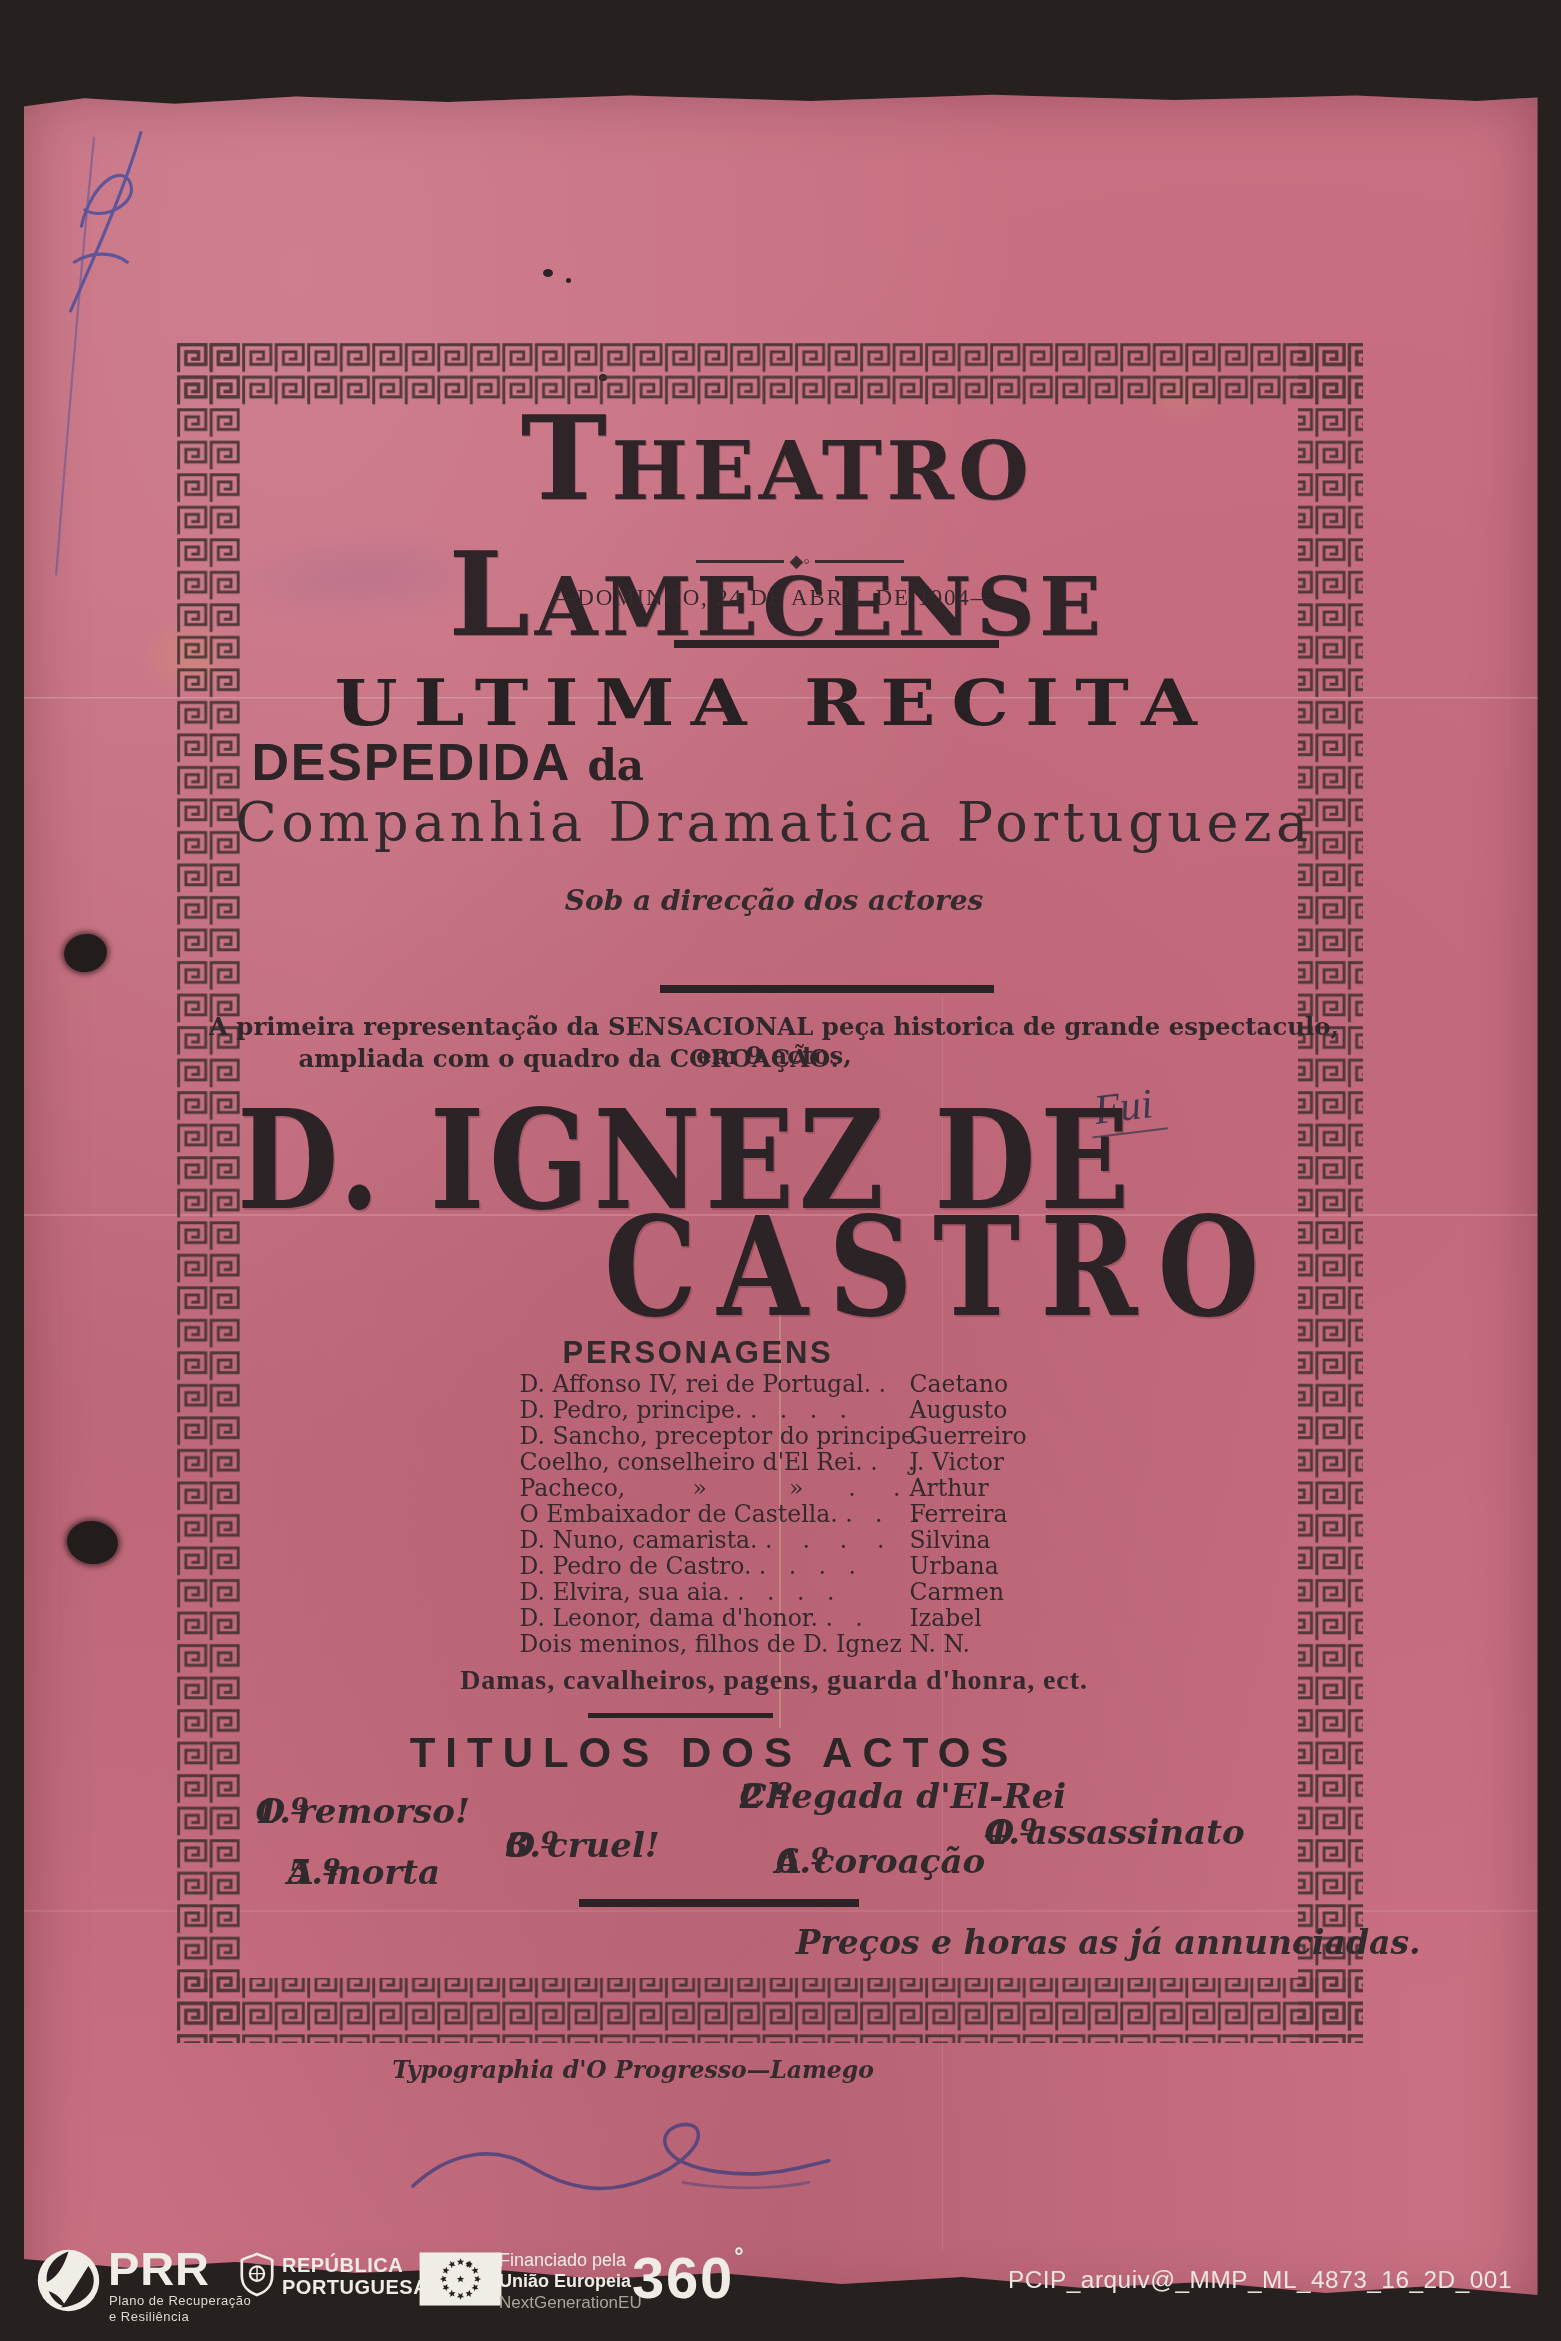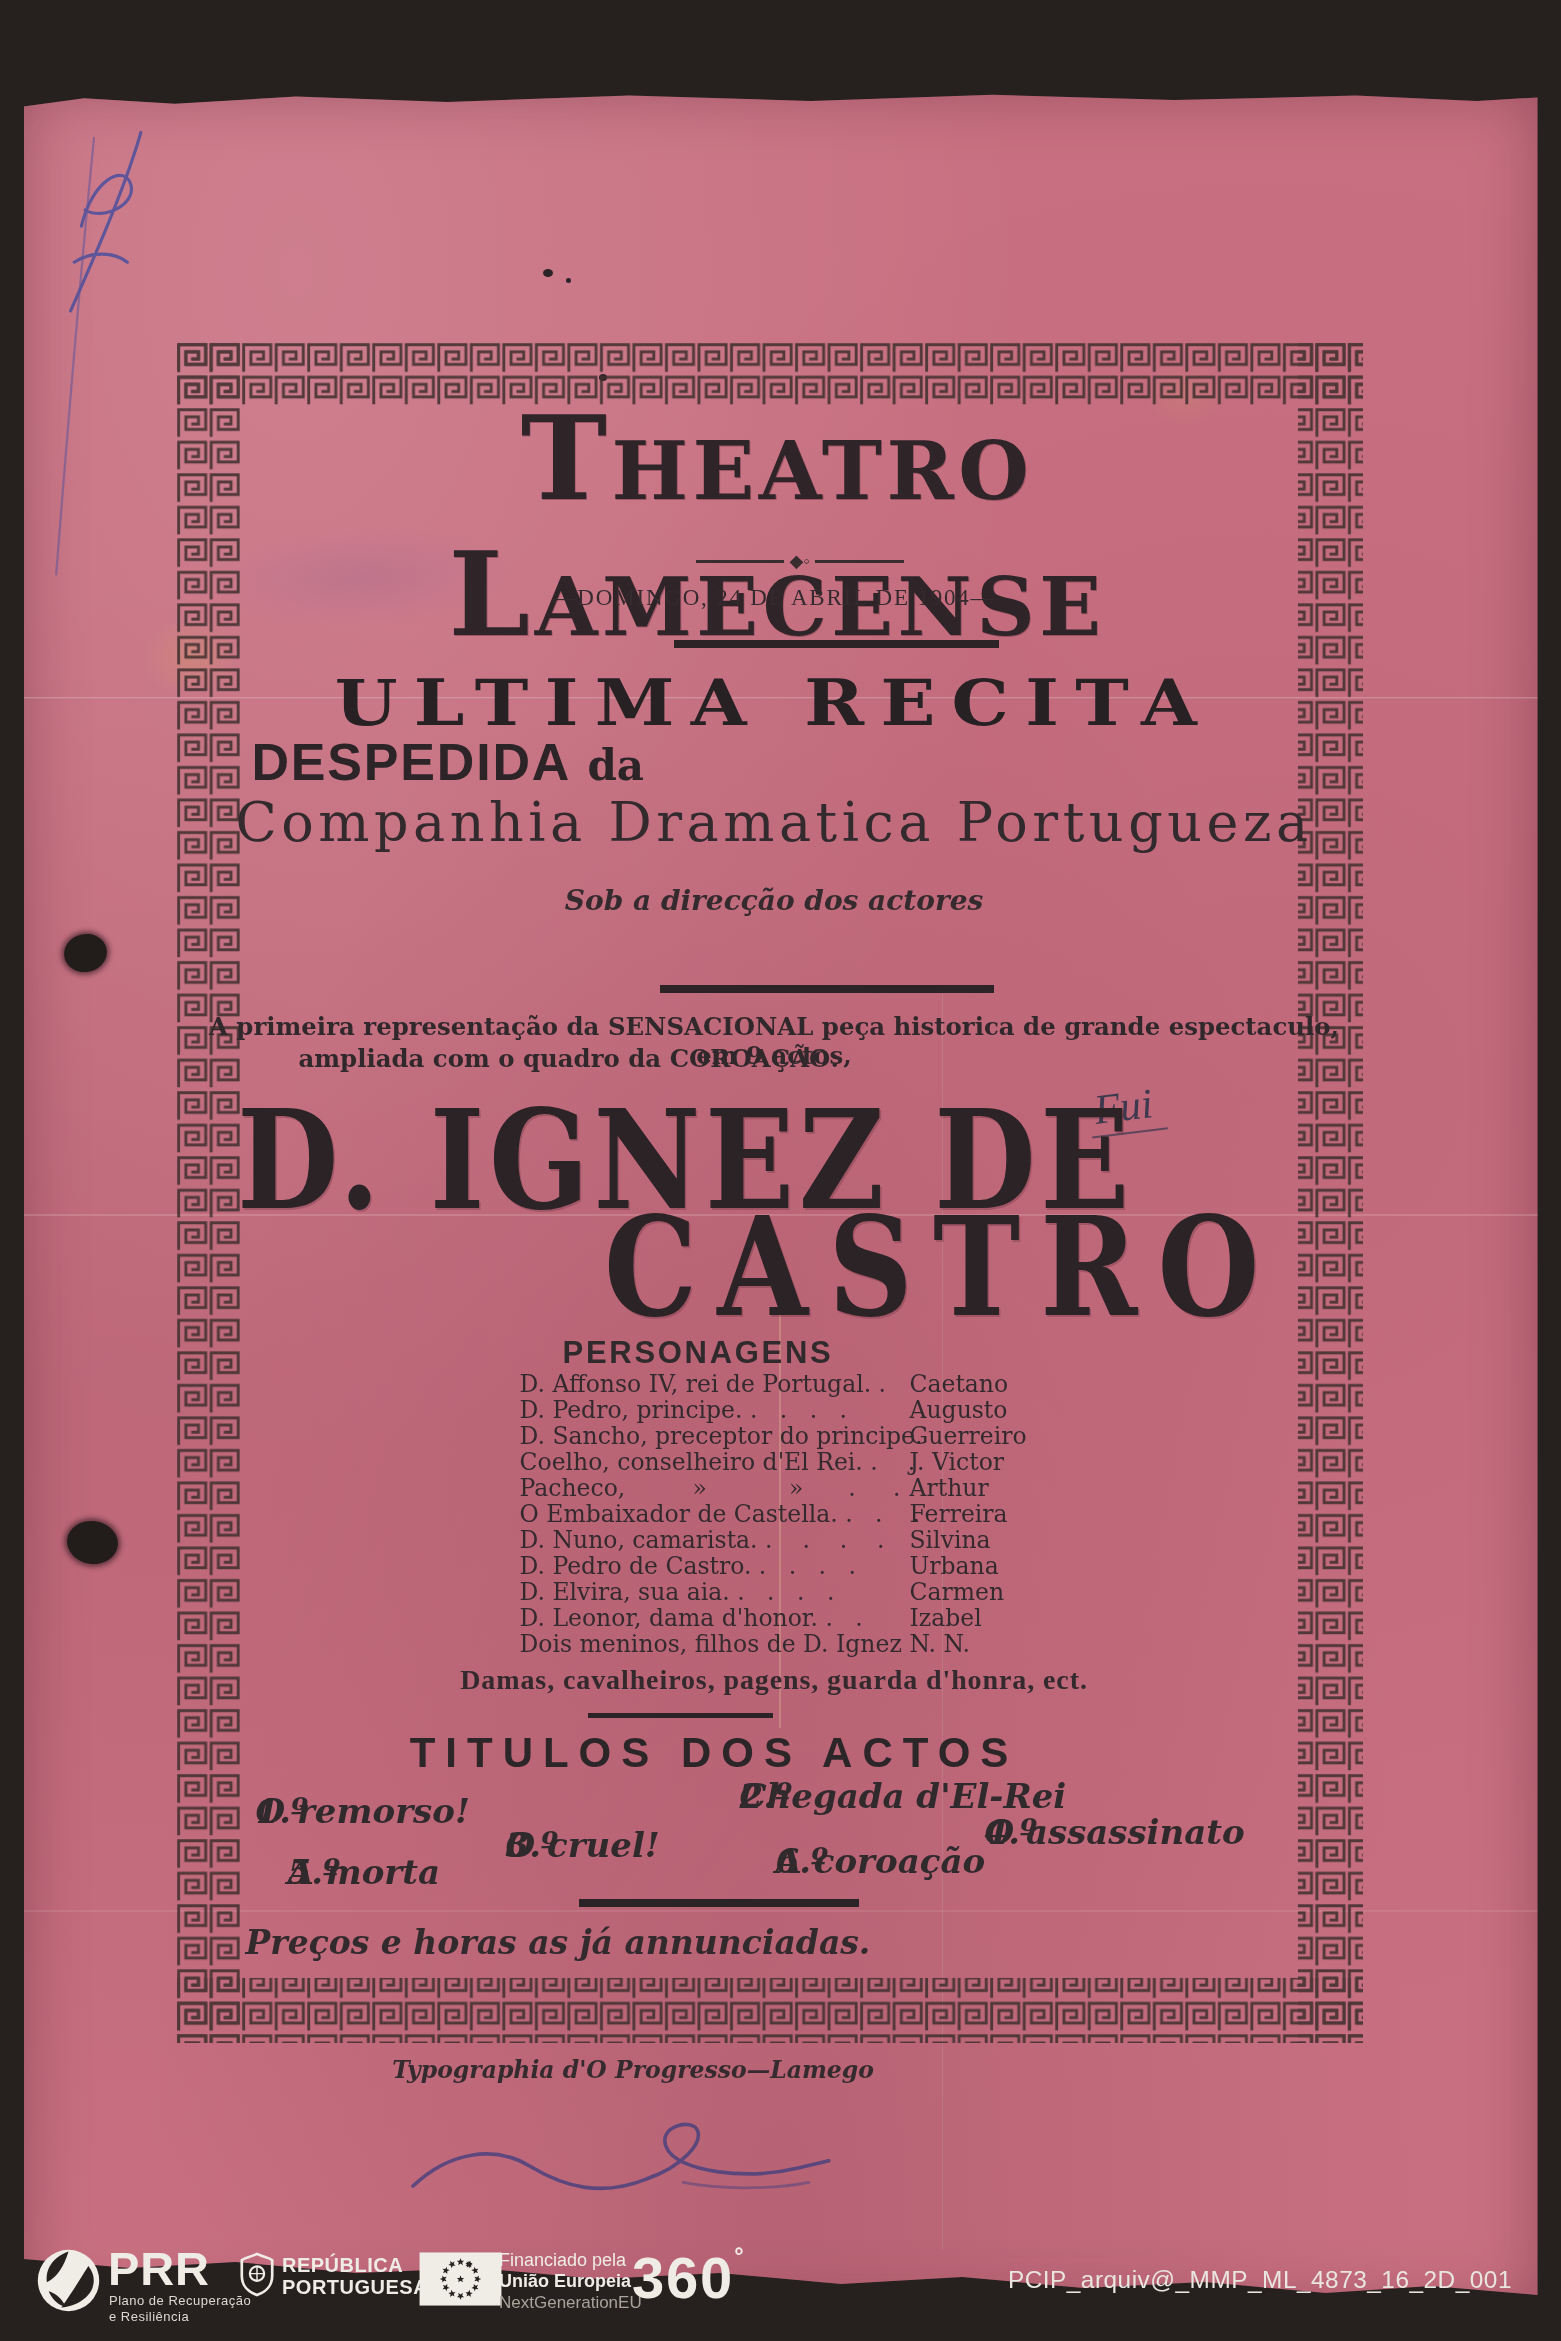--- a/index.html
+++ b/index.html
@@ -69,21 +69,21 @@
   .cast .actor{left:390px;top:0;white-space:nowrap;}
   .damas{top:1572px;font-size:28px;font-weight:bold;color:#342a2e;letter-spacing:0.9px;}
   .r3{left:564px;top:1621px;width:185px;height:5.4px;}
   .titulos{left:103px;top:1637px;width:1175px;text-align:center;
     font-family:"Liberation Sans",sans-serif;font-weight:bold;font-size:42px;letter-spacing:10px;color:#2c2629;}
   .act{font-family:"DejaVu Serif",serif;font-style:italic;font-weight:bold;font-size:34px;
     color:#312a2d;white-space:nowrap;}
   .a1{left:232px;top:1699px;} .a2{left:716px;top:1684px;} .a3{left:482px;top:1733px;}
   .a4{left:961px;top:1720px;} .a5{left:264px;top:1760px;} .a6{left:752px;top:1749px;}
   .r4{left:555px;top:1807px;width:280px;height:8.1px;}
-  .precos{left:222px;top:1831px;width:1175px;text-align:left;font-family:"DejaVu Serif",serif;
+  .precos{left:222px;top:1831px;width:1175px;text-align:right;font-family:"DejaVu Serif",serif;
     font-style:italic;font-weight:bold;font-size:33px;color:#332a2d;}
   .imprint{left:22px;top:1964px;width:1175px;text-align:center;font-family:"DejaVu Serif",serif;
     font-style:italic;font-weight:bold;font-size:23.5px;color:#352b2e;}
   
   .footer{position:absolute;left:0;top:2241px;width:1561px;height:101px;color:#efece6;
     font-family:"Liberation Sans",sans-serif;z-index:5;}
   .footer *{position:absolute;}
   .prr-logo{left:36px;top:7.2px;}
   .prr-label{left:108px;top:0px;font-size:47px;font-weight:bold;letter-spacing:0.9px;}
   .prr-tag{left:109px;top:52px;font-size:13px;letter-spacing:0.5px;line-height:16.3px;color:#ded9d2;}

